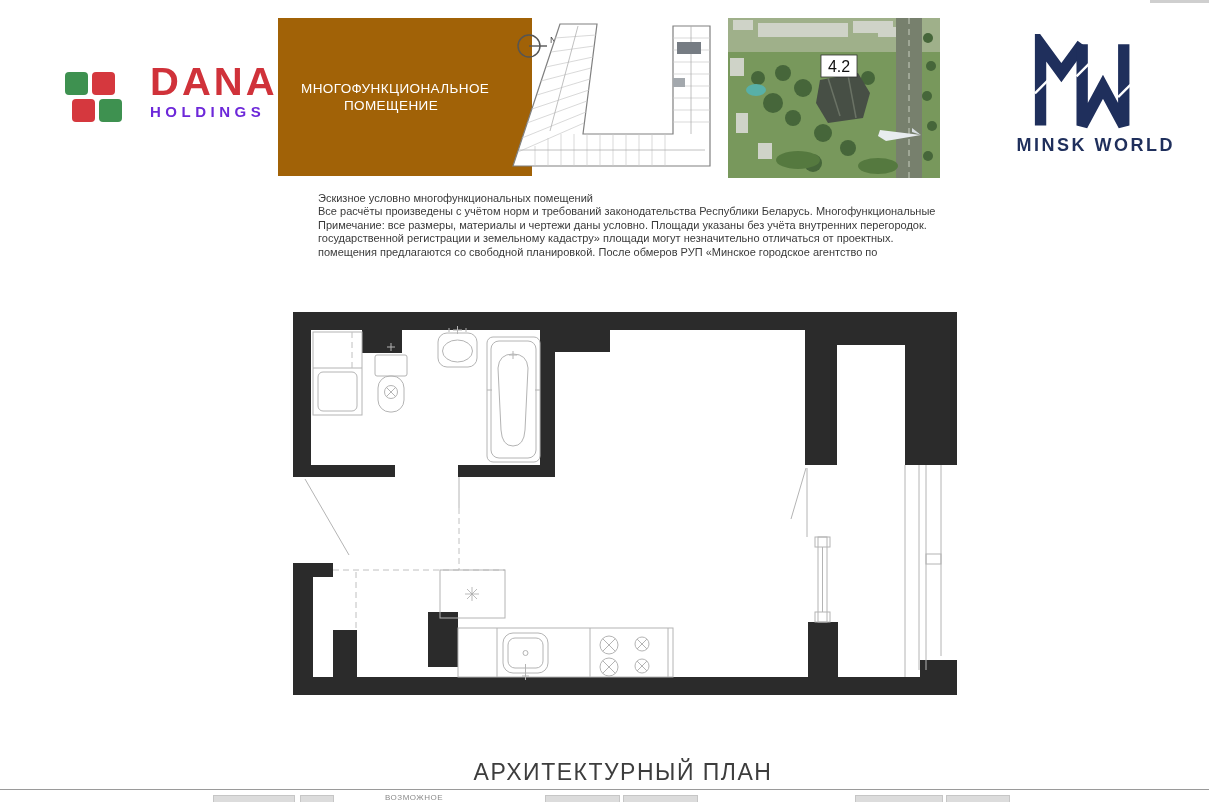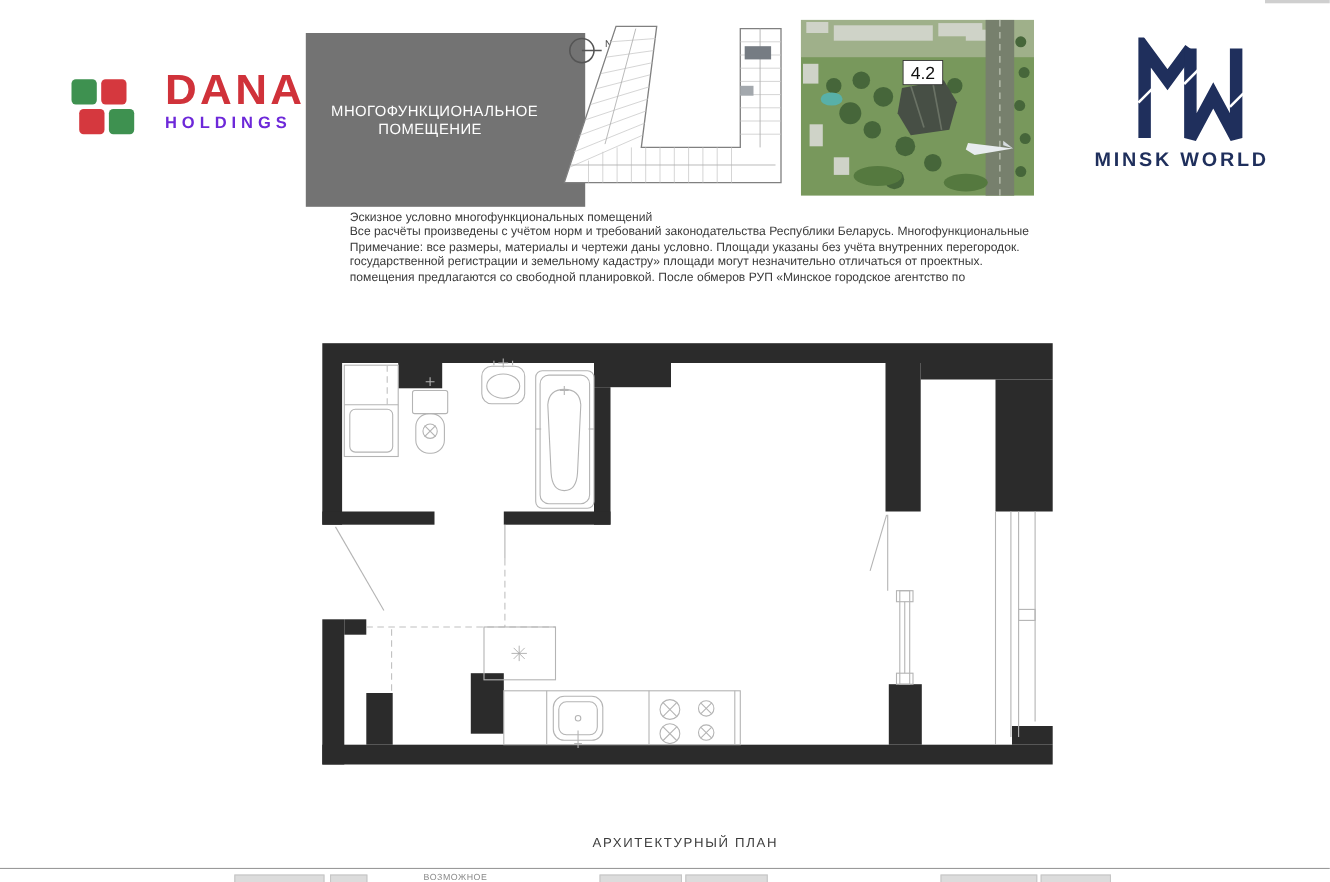--- a/index.html
+++ b/index.html
@@ -9,40 +9,40 @@
 
   
   .dana{left:63px;top:66px;width:210px;height:62px;}
   .dana-sq{position:absolute;width:23px;height:23px;border-radius:4px;}
   .dana-text{position:absolute;left:60px;top:-4px;margin-left:27px;}
   .dana-name{font-size:40px;font-weight:bold;letter-spacing:3px;color:#d0323a;line-height:40px;
              transform:scaleY(0.96);}
   .dana-sub{font-size:15px;font-weight:bold;letter-spacing:4.5px;color:#6d28d9;margin-top:1px;}
 
   
-  .unitbox{left:278px;top:30px;width:254px;height:158px;background:#737373;}
+  .unitbox{left:278px;top:18px;width:254px;height:158px;background:#a16207;}
   .unitbox-label{position:absolute;left:23px;top:62px;width:180px;text-align:center;
                  color:#ffffff;font-size:13.5px;line-height:17px;letter-spacing:.4px;}
 
   
   .keyplan{left:505px;top:16px;width:212px;height:164px;}
   .aerial{left:728px;top:18px;width:212px;height:160px;}
 
   
-  .mw{left:995px;top:34px;width:180px;height:132px;text-align:left;}
+  .mw{left:995px;top:34px;width:180px;height:132px;text-align:right;}
   .mw-brand{font-size:18px;font-weight:bold;letter-spacing:2.5px;color:#1f2f5c;margin-top:5px;}
 
   
   .notes{left:318px;top:192px;font-size:11px;line-height:13.4px;color:#3a3a3a;}
 
   
   .plan{left:290px;top:308px;}
 
   
-  .footer-title{left:290px;top:759px;width:666px;text-align:center;font-size:12px;
+  .footer-title{left:290px;top:759px;width:666px;text-align:center;font-size:23px;
                 letter-spacing:1.5px;color:#3d3d3d;}
   .footer-rule{left:0;top:789px;width:1209px;height:1px;background:#9a9a9a;}
   .strip-box{position:absolute;top:795px;height:10px;background:#dcdcdc;border:1px solid #c6c6c6;}
   .strip-label{left:385px;top:793px;font-size:8px;letter-spacing:.5px;color:#8a8a8a;}
   .corner-sliver{left:1150px;top:0;width:59px;height:3px;background:#cfcfcf;}
 </style>
 </head>
 <body>
 
 <div class="page">

